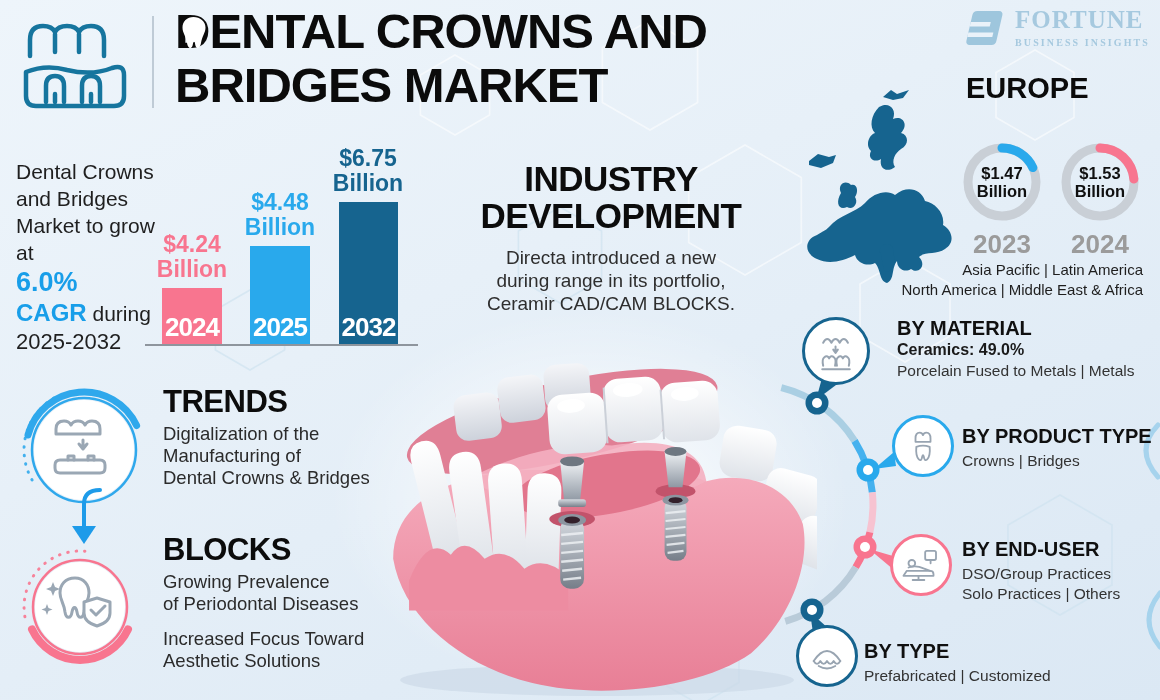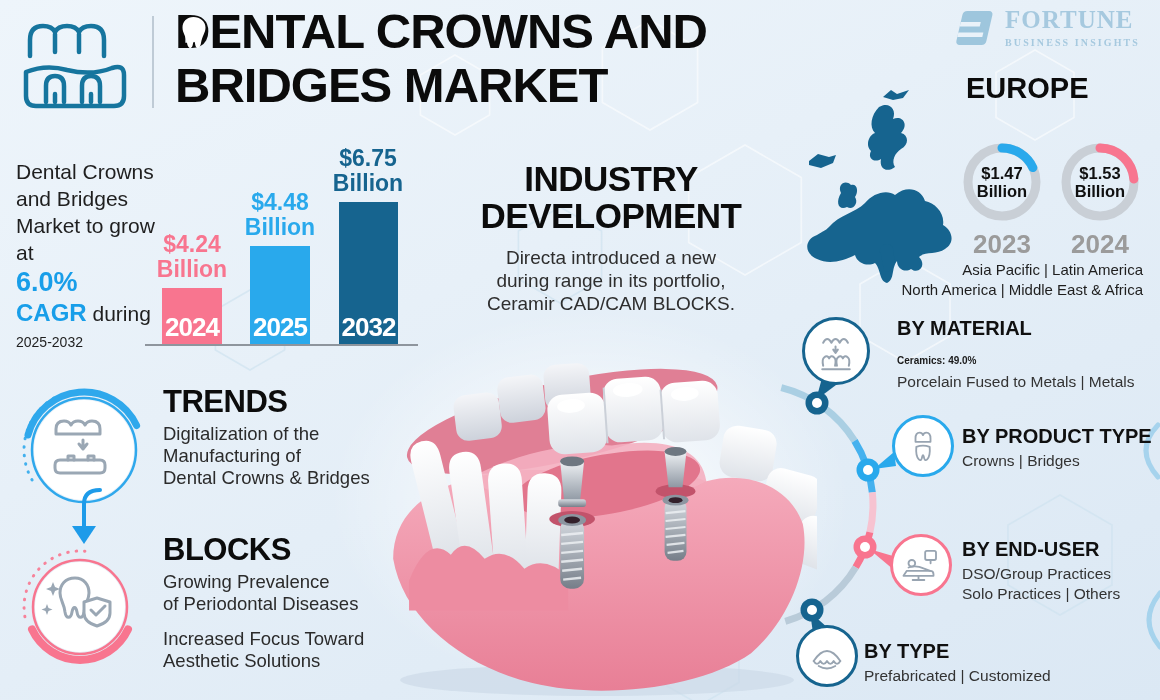--- a/index.html
+++ b/index.html
@@ -11,48 +11,48 @@
   }
   .abs{position:absolute;}
   svg{display:block;}
   
   .hdr-icon{left:14px;top:12px;}
   .hdr-divider{left:152px;top:16px;width:2px;height:92px;background:#bfcbd6;}
   .title{left:175px;top:4px;font-size:49px;line-height:54px;font-weight:bold;letter-spacing:-1px;color:#0b0b0b;}
   .d-wrap{position:relative;display:inline-block;}
   .d-tooth{position:absolute;left:5px;top:12px;}
   
-  .logo{right:20px;top:8px;display:flex;align-items:center;gap:9px;}
+  .logo{right:10px;top:8px;display:flex;align-items:center;gap:9px;}
   .logo-name{font-family:"Liberation Serif","DejaVu Serif",serif;font-weight:bold;font-size:25px;letter-spacing:1px;color:#a6c9df;line-height:24px;}
   .logo-sub{font-family:"Liberation Serif","DejaVu Serif",serif;font-weight:bold;font-size:10px;letter-spacing:2.1px;color:#a6c9df;margin-top:5px;}
   
   .intro{left:16px;top:158px;width:152px;font-size:21px;line-height:27px;color:#1f1f1f;}
   .intro-pct{font-size:27px;line-height:33px;font-weight:bold;color:#189ee9;}
   .intro-cagr{font-size:24px;font-weight:bold;color:#189ee9;}
-  .intro-period{font-size:14px;line-height:30px;}
+  .intro-period{font-size:22px;line-height:30px;}
   
   .chart{left:145px;top:138px;width:273px;height:208px;border-bottom:2px solid #8e959d;}
   .bar{position:absolute;bottom:0;}
   .bar-year{position:absolute;bottom:1px;width:100%;text-align:center;color:#fff;font-weight:bold;font-size:26px;letter-spacing:-1px;}
   .bar-label{position:absolute;width:120px;text-align:center;font-weight:bold;font-size:23px;line-height:25px;}
   
   .industry{left:450px;top:160px;width:322px;text-align:center;}
   .industry-title{font-size:35px;line-height:37px;font-weight:bold;letter-spacing:-0.5px;color:#0c0c0c;}
   .industry-body{margin-top:12px;font-size:19px;line-height:23px;color:#2e2e2e;}
   
   .europe-title{left:966px;top:72px;font-size:29px;font-weight:bold;color:#0b0b0b;}
   .ring{width:84px;height:84px;}
   .ring-wrap{width:84px;}
   .ring-txt{position:absolute;left:0;top:0;width:84px;height:84px;display:flex;flex-direction:column;align-items:center;justify-content:center;font-size:16.5px;line-height:18px;font-weight:bold;color:#101010;}
   .ring-year{margin-top:5px;text-align:center;font-size:26px;font-weight:bold;color:#9b9b9b;}
   .regions{right:17px;top:260px;text-align:right;font-size:15px;line-height:20px;color:#1e1e1e;}
   
   .bubble{position:absolute;border-radius:50%;background:#fff;display:flex;align-items:center;justify-content:center;}
   .seg-title{font-size:20px;font-weight:bold;line-height:22px;color:#101010;}
-  .seg-bold{font-size:10px;font-weight:bold;line-height:18px;color:#1a1a1a;margin-top:13px;}
+  .seg-bold{font-size:16px;font-weight:bold;line-height:18px;color:#1a1a1a;margin-top:2px;}
   .seg-item{font-size:15.5px;line-height:17px;color:#333;margin-top:3px;}
   
   .block-title{font-size:31px;font-weight:bold;letter-spacing:-0.5px;color:#0c0c0c;}
   .block-body{font-size:18.5px;line-height:22px;color:#2b2b2b;}
   .hex-bg{left:0;top:0;pointer-events:none;}
   .glow{left:330px;top:310px;width:520px;height:380px;border-radius:50%;
     background:radial-gradient(closest-side,rgba(255,255,255,0.95),rgba(255,255,255,0));}
 </style>
 </head>
 <body>

